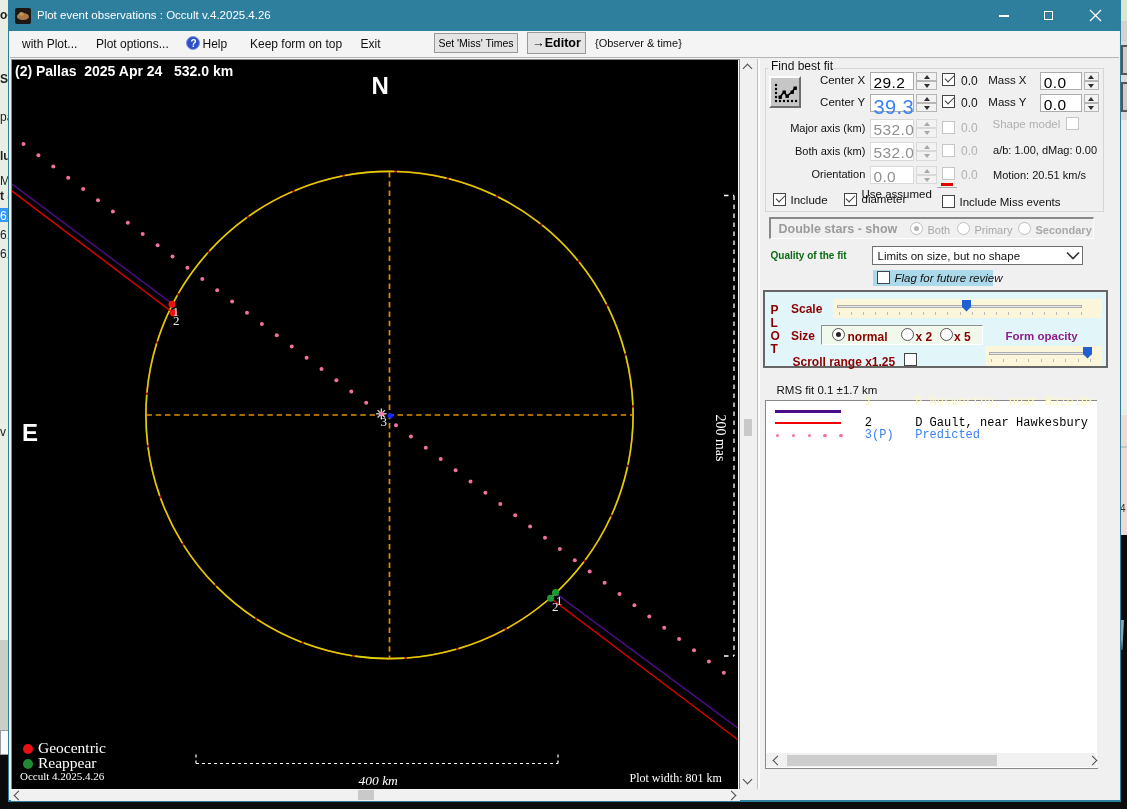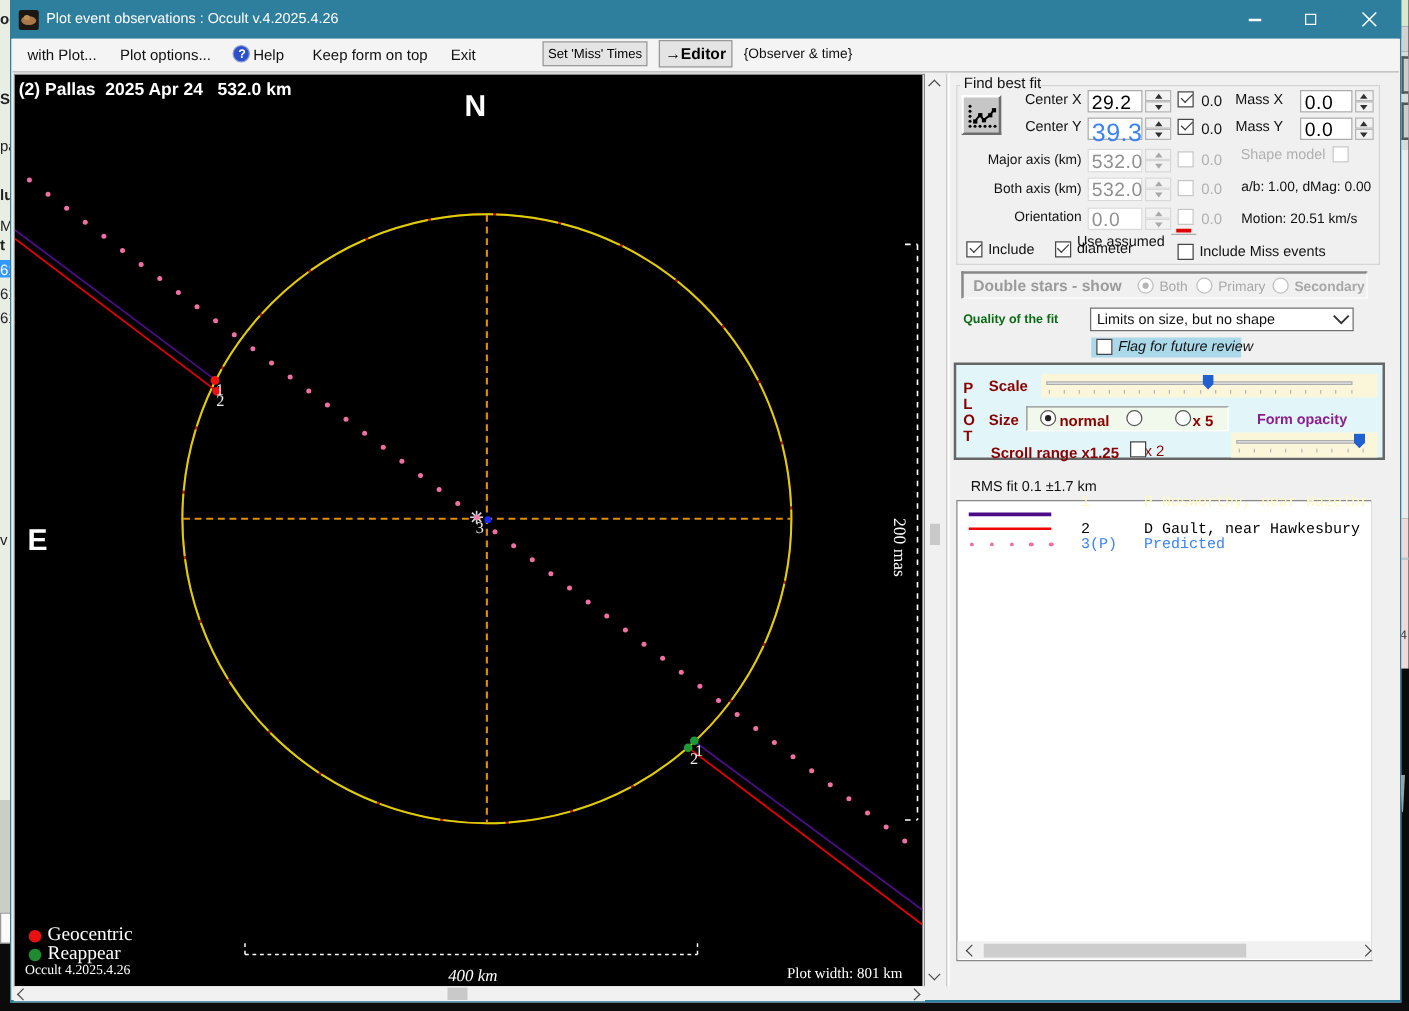--- a/index.html
+++ b/index.html
@@ -318,21 +318,21 @@
 <div class="ab" style="left:1056.3px;top:311.5px;width:1px;height:3.5px;background:#b9b9b9"></div>
 <div class="ab" style="left:1068.4px;top:311.5px;width:1px;height:3.5px;background:#b9b9b9"></div>
 <div class="ab" style="left:1080.5px;top:311.5px;width:1px;height:3.5px;background:#b9b9b9"></div>
 <div class="ab" style="left:962px;top:299.5px;width:9px;height:12px;background:#2060d0;clip-path:polygon(0 0,100% 0,100% 62%,50% 100%,0 62%)"></div>
 <div class="txt" style="left:791px;top:328.5px;font-size:12px;color:#8b0000;font-weight:bold;">Size</div>
 <div class="ab" style="left:821px;top:324.5px;width:162px;height:20px;background:#f1f9ec;border-top:1.5px solid #909090;border-left:1.5px solid #909090;border-bottom:1.5px solid #fff;border-right:1.5px solid #fff;box-sizing:border-box"></div>
 <div class="radio" style="left:831.5px;top:328px;border-color:#555"></div>
 <div class="ab" style="left:835.5px;top:332px;width:5px;height:5px;border-radius:50%;background:#222"></div>
 <div class="txt" style="left:847.5px;top:329.5px;font-size:12px;color:#8b0000;font-weight:bold;">normal</div>
 <div class="radio" style="left:901px;top:328px;border-color:#555"></div>
-<div class="txt" style="left:915.5px;top:329.5px;font-size:12px;color:#8b0000;font-weight:normal;margin-top:24px;">x 2</div>
+<div class="txt" style="left:915.5px;top:329.5px;font-size:12px;color:#8b0000;font-weight:bold;">x 2</div>
 <div class="radio" style="left:940px;top:328px;border-color:#555"></div>
 <div class="txt" style="left:954px;top:329.5px;font-size:12px;color:#8b0000;font-weight:bold;">x 5</div>
 <div class="txt" style="left:1005.5px;top:329.5px;font-size:11.5px;color:#8b1f8b;font-weight:bold;">Form opacity</div>
 <div class="ab" style="left:985px;top:345.5px;width:117px;height:20px;background:#fbf5da"></div>
 <div class="ab" style="left:989px;top:351.5px;width:103px;height:3px;background:#e8e8e8;border:1px solid #adadad;box-sizing:border-box"></div>
 <div class="ab" style="left:991.0px;top:358.5px;width:1px;height:3.5px;background:#b9b9b9"></div>
 <div class="ab" style="left:1003.4px;top:358.5px;width:1px;height:3.5px;background:#b9b9b9"></div>
 <div class="ab" style="left:1015.8px;top:358.5px;width:1px;height:3.5px;background:#b9b9b9"></div>
 <div class="ab" style="left:1028.1px;top:358.5px;width:1px;height:3.5px;background:#b9b9b9"></div>
 <div class="ab" style="left:1040.5px;top:358.5px;width:1px;height:3.5px;background:#b9b9b9"></div>

